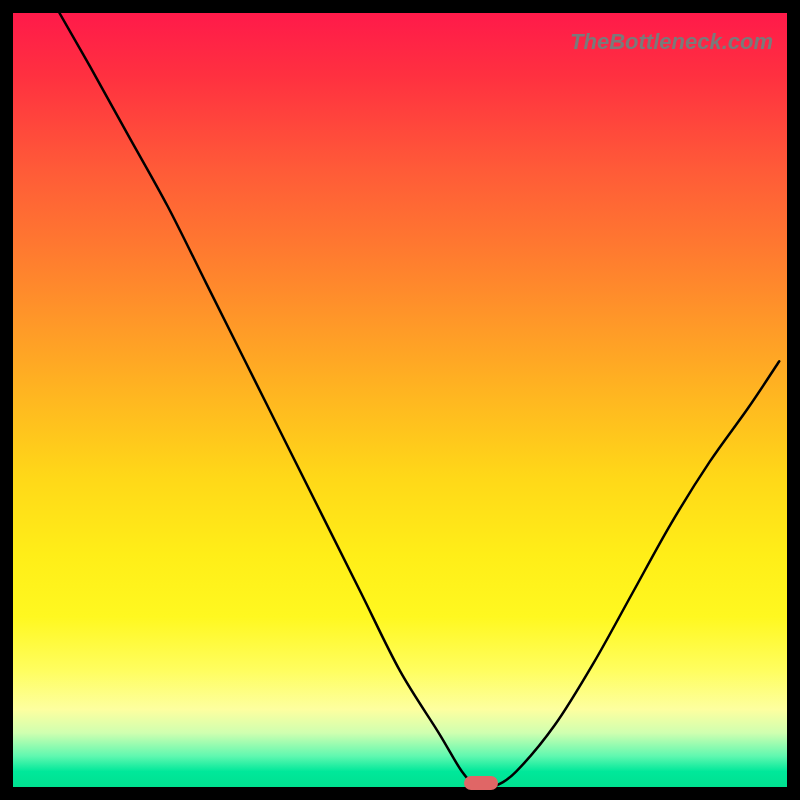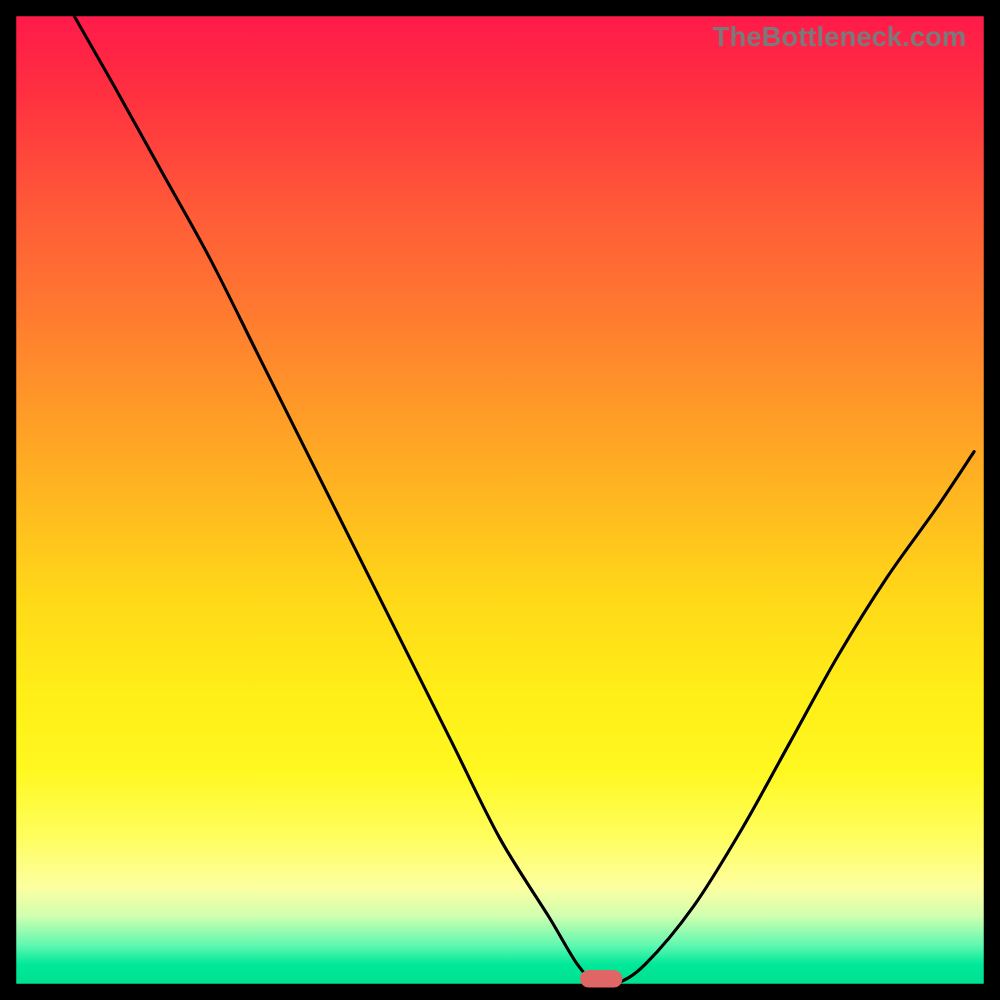--- a/index.html
+++ b/index.html
@@ -35,28 +35,29 @@
       #fffe60 85%,
       #fdffa0 90%,
       #d0ffb0 93%,
       #60f8b0 96%,
       #00e89a 98%,
       #00e090 100%
     );
   }
   .watermark {
     position: absolute;
-    top: 4px;
+    top: 16px;
     right: 14px;
     font-family: Arial, Helvetica, sans-serif;
     font-size: 22px;
     font-weight: bold;
     color: #7a7a7a;
     letter-spacing: 0px;
     z-index: 10;
+    font-style: italic;
   }
   svg.curve {
     position: absolute;
     left: 0;
     top: 0;
     width: 774px;
     height: 774px;
     z-index: 5;
   }
   .marker {

